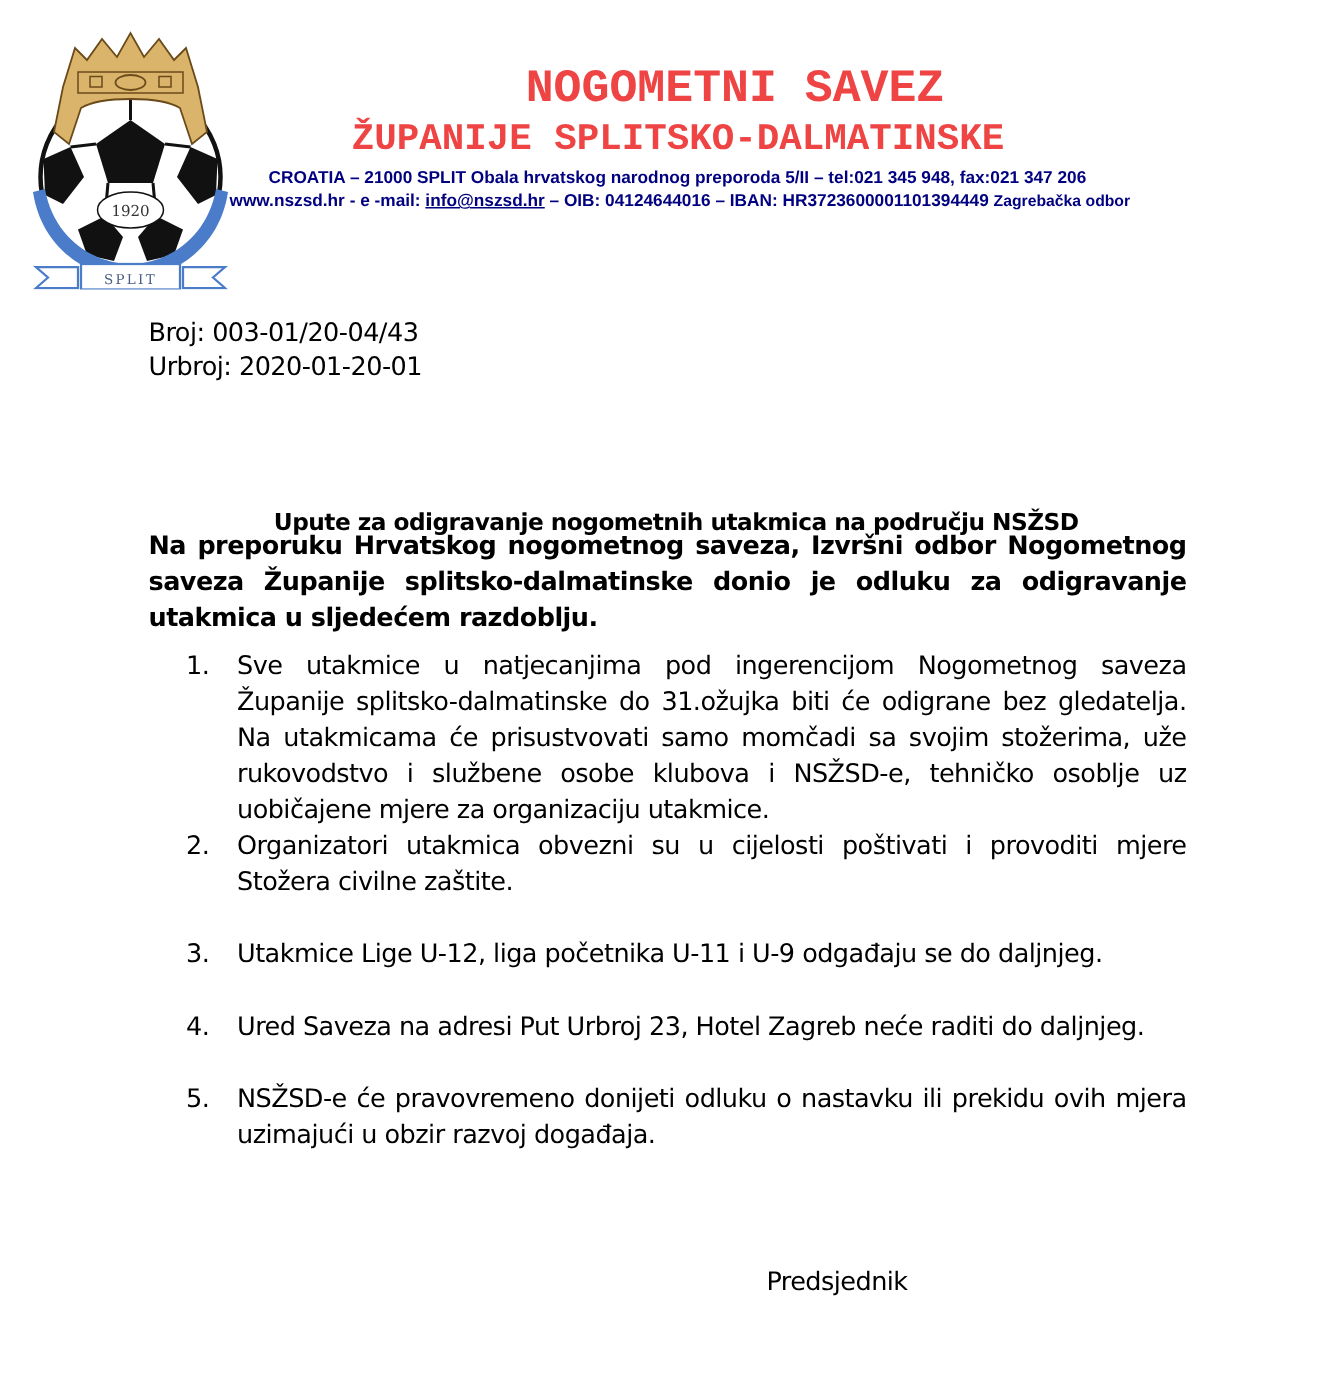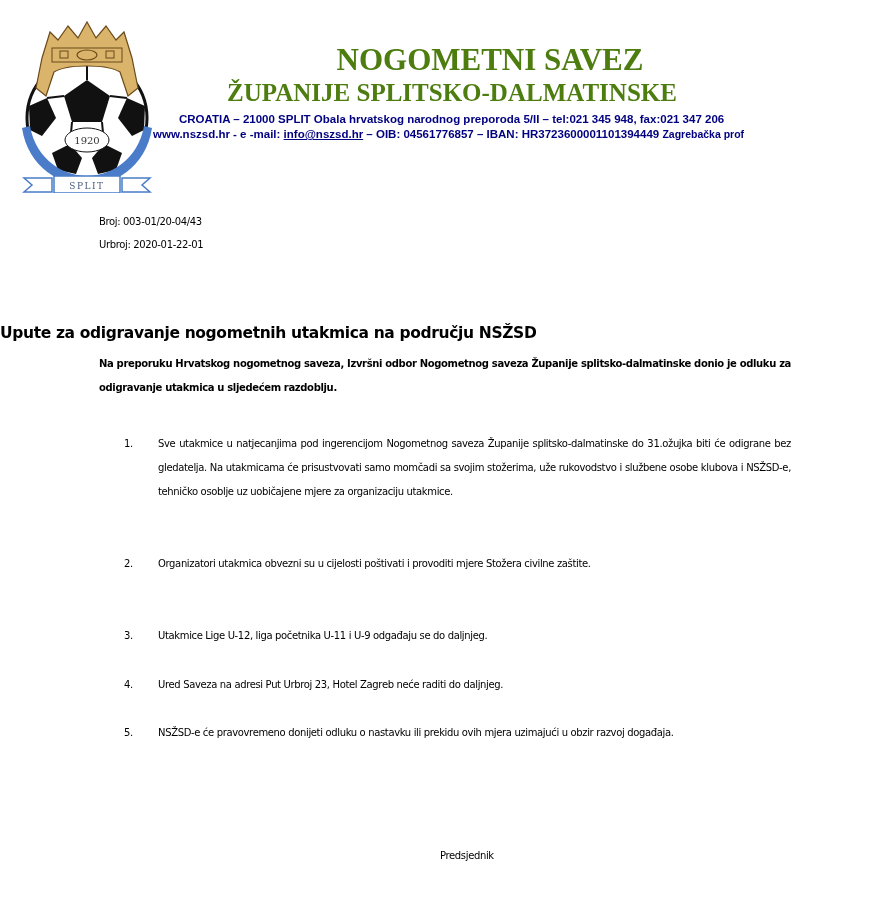--- a/index.html
+++ b/index.html
@@ -20,23 +20,23 @@
       left: 12px;
       top: 18px;
       width: 150px;
       height: 175px;
     }
     .org-title {
       position: absolute;
       left: 160px;
       width: 660px;
       text-align: center;
-      font-family: Liberation Serif, serif;
-      font-weight: bold;
-      color: #4d7c0f;
+      font-family: Liberation Mono, monospace;
+      font-weight: bold;
+      color: #ef4444;
       margin: 0;
       line-height: 1;
     }
     .org-title.l1 { top: 44px; font-size: 31px; left: 160px; width: 660px; }
     .org-title.l2 { top: 80px; font-size: 25px; left: 122px; width: 660px; }
     .contact {
       position: absolute;
       font-family: "Liberation Sans", sans-serif;
       font-weight: bold;
       font-size: 11.5px;
@@ -44,38 +44,38 @@
       white-space: nowrap;
       line-height: 1;
     }
     .contact.c1 { left: 179px; top: 114px; }
     .contact.c2 { left: 153px; top: 129px; }
     .contact a { color: #000080; text-decoration: underline; margin-top: 12px; }
     .contact .bank { font-size: 10.5px; }
 
     .body-font {
       font-family: "DejaVu Sans", sans-serif;
-      font-size: 10px;
+      font-size: 17px;
       letter-spacing: -0.35px;
     }
     .meta {
       position: absolute;
       left: 99px;
       top: 211px;
       line-height: 22.5px;
     }
     .doc-title {
       position: absolute;
       left: 0;
       width: 704px;
       top: 324px;
-      text-align: left;
+      text-align: right;
       font-weight: bold;
       font-size: 15.5px;
-      margin: 0;
+      margin: 15px;
     }
     .intro {
       position: absolute;
       left: 99px;
       top: 352px;
       width: 692px;
       text-align: justify;
       line-height: 24px;
       margin: 0;
       font-weight: bold;
@@ -105,24 +105,24 @@
       margin-left: 34px;
       text-align: justify;
     }
     .item.i1 { top: 0px; }
     .item.i2 { top: 120px; }
     .item.i3 { top: 192px; }
     .item.i4 { top: 241px; }
     .item.i5 { top: 289px; }
     .signature {
       position: absolute;
-      left: 440px;
+      left: 428px;
       width: 260px;
       top: 845px;
-      text-align: left;
+      text-align: center;
       line-height: 21px;
     }
   </style>
 </head>
 <body>
 
 <svg class="logo" viewBox="0 0 150 175" xmlns="http://www.w3.org/2000/svg">
 
   <circle cx="75" cy="100" r="60" fill="#ffffff" stroke="#111" stroke-width="3"></circle>
   <polygon points="75,62 98,78 90,104 60,104 52,78" fill="#111"></polygon>
@@ -151,26 +151,26 @@
   <path d="M138,160 L110,160 L110,174 L138,174 L130,167 Z" fill="none" stroke="#4a7cc9" stroke-width="1.5"></path>
   <rect x="42" y="158" width="66" height="17" fill="#ffffff" stroke="#4a7cc9" stroke-width="1.5"></rect>
   <text x="75" y="171" text-anchor="middle" font-family="DejaVu Serif, serif" font-size="9" fill="#4a5a80" letter-spacing="1.5">SPLIT</text>
 </svg>
 
 <h1 class="org-title l1">NOGOMETNI SAVEZ</h1>
 <h1 class="org-title l2">ŽUPANIJE SPLITSKO-DALMATINSKE</h1>
 
 <div class="contact c1">CROATIA – 21000 SPLIT Obala hrvatskog narodnog preporoda 5/II – tel:021 345 948, fax:021 347 206</div>
 <div class="contact c2">
-  <span>www.nszsd.hr - e -mail: </span><a>info@nszsd.hr</a><span> – OIB: 04561776857 – IBAN: HR3723600001101394449 </span><span class="bank">Zagrebačka prof</span>
+  <span>www.nszsd.hr - e -mail: </span><a>info@nszsd.hr</a><span> – OIB: 04124644016 – IBAN: HR3723600001101394449 </span><span class="bank">Zagrebačka odbor</span>
 </div>
 
 <div class="meta body-font">
   <div>Broj: 003-01/20-04/43</div>
-  <div>Urbroj: 2020-01-22-01</div>
+  <div>Urbroj: 2020-01-20-01</div>
 </div>
 
 <h2 class="doc-title body-font">Upute za odigravanje nogometnih utakmica na području NSŽSD</h2>
 
 <p class="intro body-font">Na preporuku Hrvatskog nogometnog saveza, Izvršni odbor Nogometnog saveza Županije splitsko-dalmatinske donio je odluku za odigravanje utakmica u sljedećem razdoblju.</p>
 
 <ol class="items body-font">
   <li class="item i1">
     <span class="num">1.</span>
     <span class="txt">Sve utakmice u natjecanjima pod ingerencijom Nogometnog saveza Županije splitsko-dalmatinske do 31.ožujka biti će odigrane bez gledatelja. Na utakmicama će prisustvovati samo momčadi sa svojim  stožerima, uže rukovodstvo i službene osobe klubova i NSŽSD-e, tehničko osoblje uz uobičajene mjere za organizaciju utakmice.</span>

